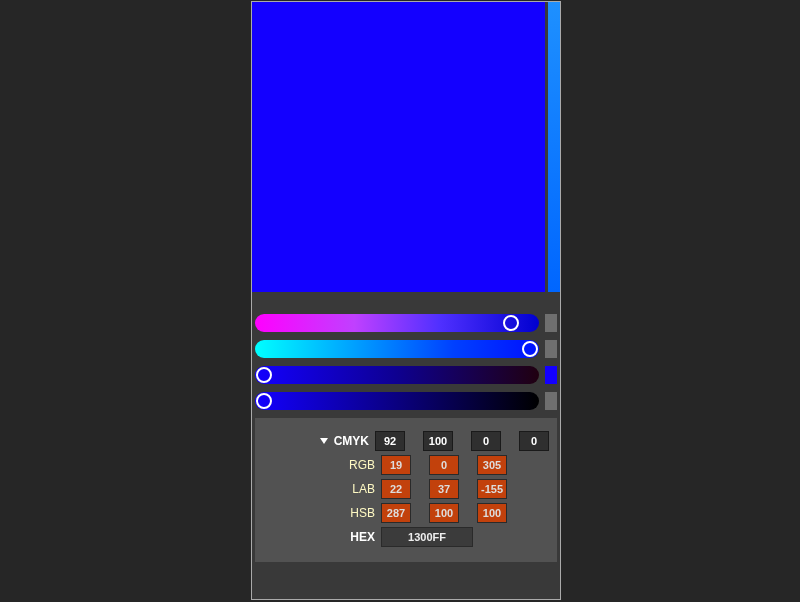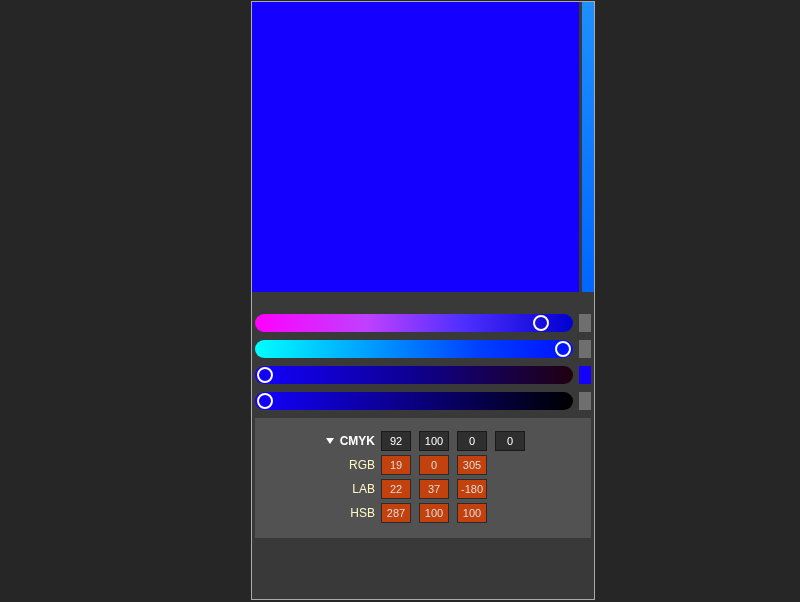--- a/index.html
+++ b/index.html
@@ -9,21 +9,21 @@
     font-size: 12px;
     color: #ccc;
     width: 800px;
     height: 602px;
     position: relative;
   }
   .panel {
     position: absolute;
     left: 251px;
     top: 1px;
-    width: 344px;
+    width: 310px;
     height: 599px;
     border: 1px solid #aaa;
     background: #393939;
   }
   .color-area-row {
     display: flex;
     height: 290px;
   }
   .color-area {
     flex: 1;
@@ -107,21 +107,22 @@
   .tri {
     display: inline-block;
     width: 0; height: 0;
     border-left: 4px solid transparent;
     border-right: 4px solid transparent;
     border-top: 6px solid #fff;
     margin-right: 2px;
   }
   .val-cells {
     display: flex;
-    gap: 8px;
+    gap: 18px;
+    font-weight: bold;
   }
   .cell {
     width: 30px;
     height: 20px;
     background: #c2410c;
     color: #ddd;
     font-size: 11px;
     display: flex;
     align-items: center;
     justify-content: center;
@@ -218,31 +219,39 @@
       </div>
     </div>
 
     <div class="val-row">
       <div class="val-label">
         <span>LAB</span>
       </div>
       <div class="val-cells">
         <div class="cell editable">22</div>
         <div class="cell editable">37</div>
-        <div class="cell editable">-180</div>
+        <div class="cell editable">-155</div>
       </div>
     </div>
 
     <div class="val-row">
       <div class="val-label">
         <span>HSB</span>
       </div>
       <div class="val-cells">
         <div class="cell editable">287</div>
         <div class="cell editable">100</div>
         <div class="cell editable">100</div>
       </div>
     </div>
 
+    <div class="val-row">
+      <div class="val-label active">
+        <span>HEX</span>
+      </div>
+      <div class="val-cells">
+        <div class="hex-cell">1300FF</div>
+      </div>
+    </div>
 
   </div>
 
 </div>
 
 </body></html>

